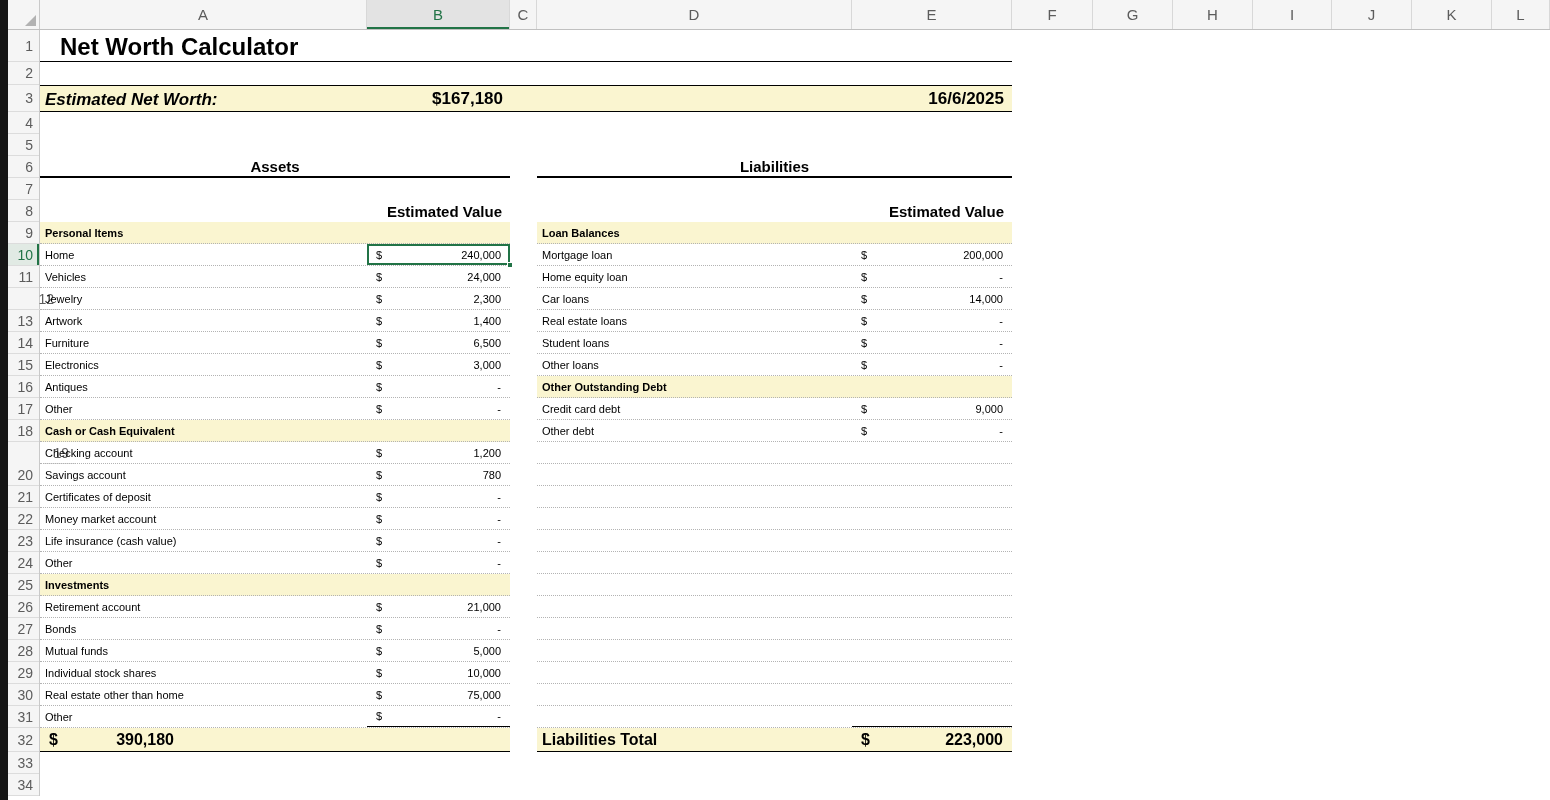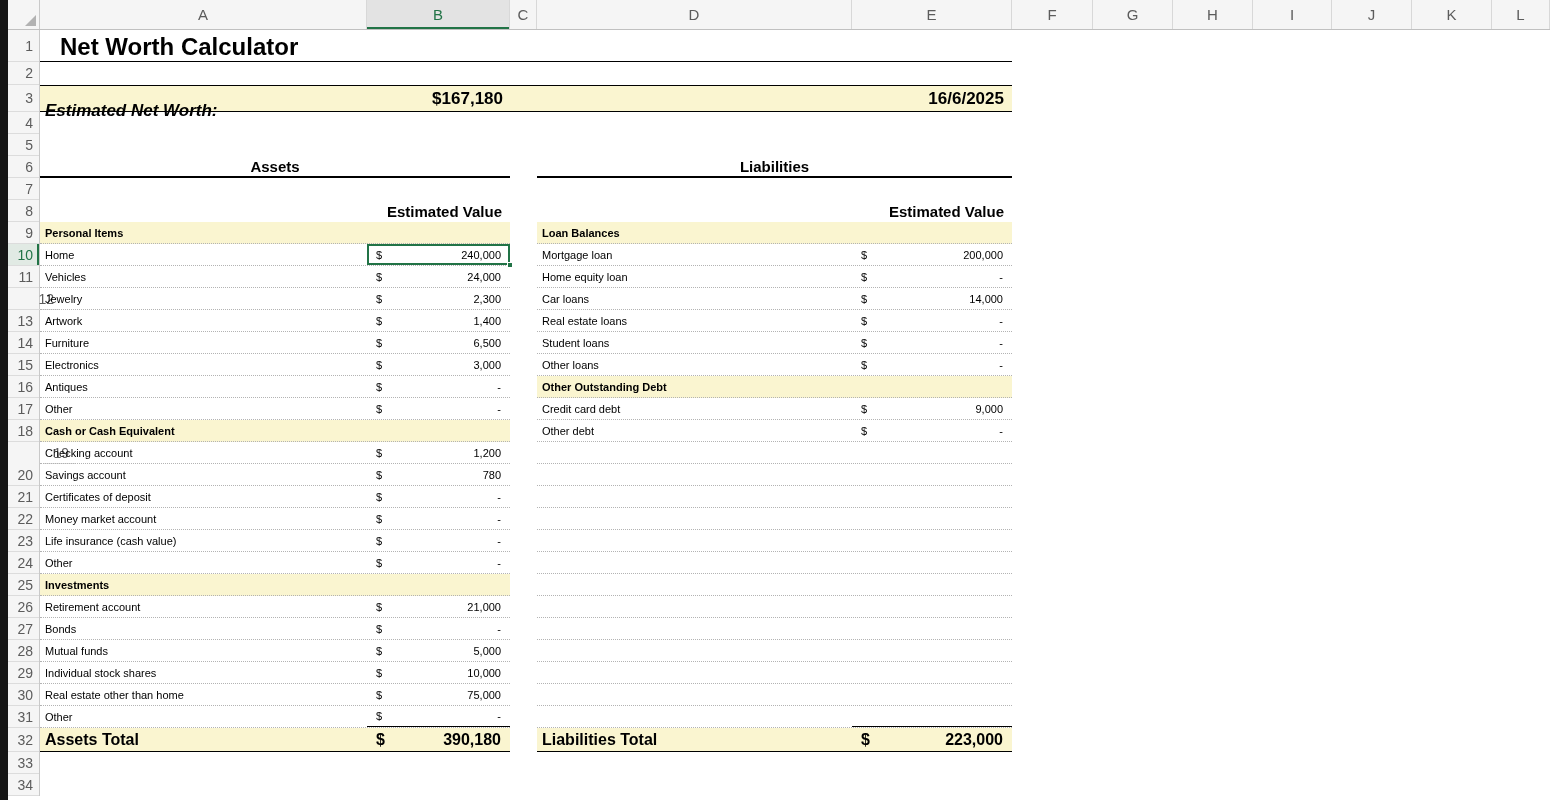--- a/index.html
+++ b/index.html
@@ -20,21 +20,21 @@
   
   .row-header-col { position:absolute; left:8px; top:30px; width:32px; background:#f5f5f5; border-right:1px solid #c9c9c9; }
   .rh { width:100%; display:flex; align-items:center; justify-content:flex-end; padding-right:6px; font-size:14px; color:#5c5c5c; border-bottom:1px solid #dcdcdc; }
   .rh.sel { background:#e1eae4; color:var(--accent_green); box-shadow: inset -2px 0 0 var(--accent_green); }
 
   
   .cell-title { position:absolute; left:44px; top:31px; height:30px; display:flex; align-items:flex-end; font-size:24px; font-weight:bold; white-space:nowrap;margin-left:16px; }
   .title-underline { position:absolute; left:40px; top:61px; width:972px; border-bottom:1.5px solid #000; }
 
   .summary-band { position:absolute; left:40px; top:85px; width:972px; height:27px; background:var(--band_yellow); border-top:1px solid #000; border-bottom:1px solid #000; }
-  .sum-label { position:absolute; left:5px; top:12px; height:100%; display:flex; align-items:center; font-size:17px; font-weight:bold; font-style:italic; }
+  .sum-label { position:absolute; left:5px; top:1px; height:100%; display:flex; align-items:center; font-size:17px; font-weight:bold; font-style:italic; }
   .sum-value { position:absolute; left:327px; width:143px; top:0; height:100%; display:flex; align-items:center; justify-content:flex-end; padding-right:7px; font-size:17px; font-weight:bold; }
   .sum-date  { position:absolute; left:812px; width:160px; top:0; height:100%; display:flex; align-items:center; justify-content:flex-end; padding-right:8px; font-size:17px; font-weight:bold; }
 
   .sec-h { position:absolute; top:156px; height:22px; display:flex; align-items:center; justify-content:center; font-size:15px; font-weight:bold; border-bottom:2px solid #000; }
   .sec-h.assets { left:40px; width:470px; }
   .sec-h.liab   { left:537px; width:475px; }
 
   .val-h { position:absolute; top:200px; height:22px; display:flex; align-items:center; justify-content:flex-end; font-size:15px; font-weight:bold; }
   .val-h.assets { left:367px; width:143px; padding-right:8px; }
   .val-h.liab   { left:852px; width:160px; padding-right:8px; }
@@ -291,21 +291,20 @@
         </div>
       </div>
       <div class="srow item">
         <div class="cl" style="width: 327px;">Other</div>
         <div class="cv lastv" style="width: 143px;">
           <span>$</span>
           <span>-</span>
         </div>
       </div>
       <div class="trow">
-        <div class="cl" style="width: 327px;">Assets Total</div>
         <div class="cv" style="width: 143px;">
           <span>$</span>
           <span>390,180</span>
         </div>
       </div>
     </div>
   <div class="rows-box" id="liabRows">
       <div class="srow group">
         <span class="glabel">Loan Balances</span>
       </div>

